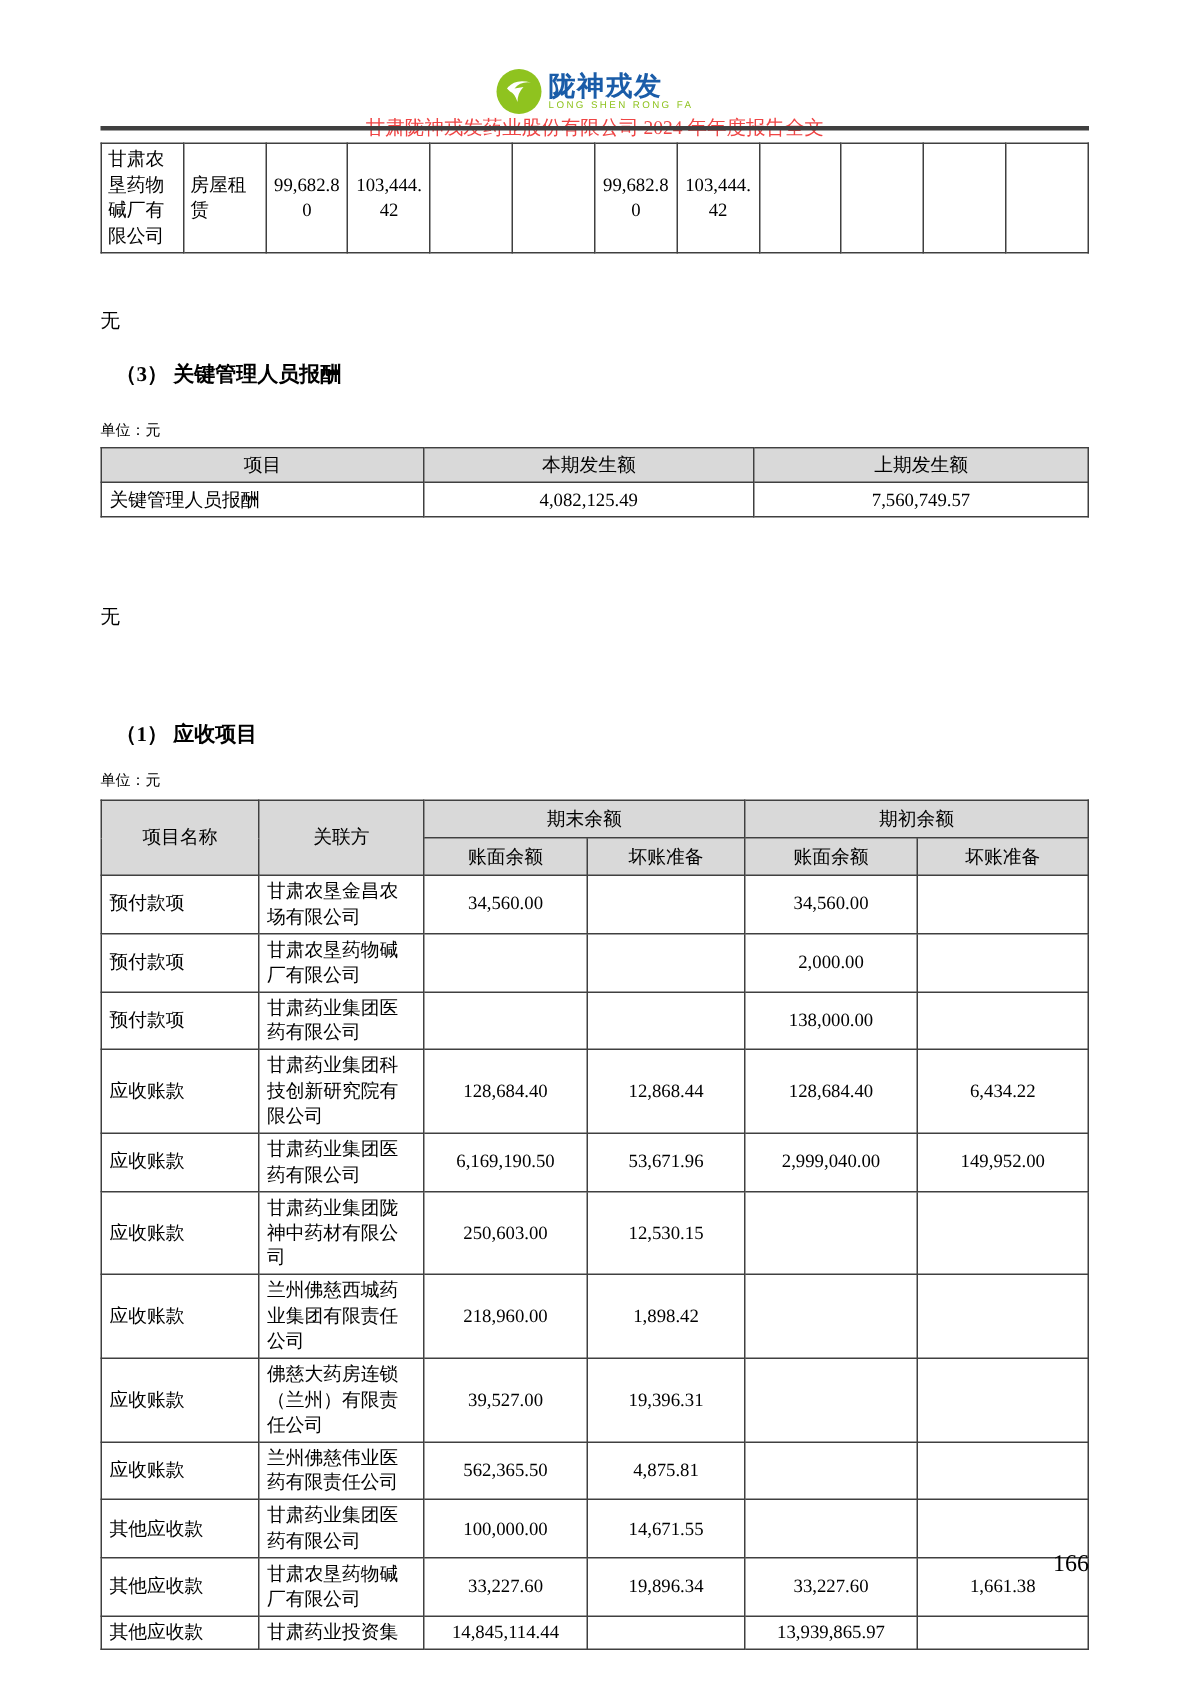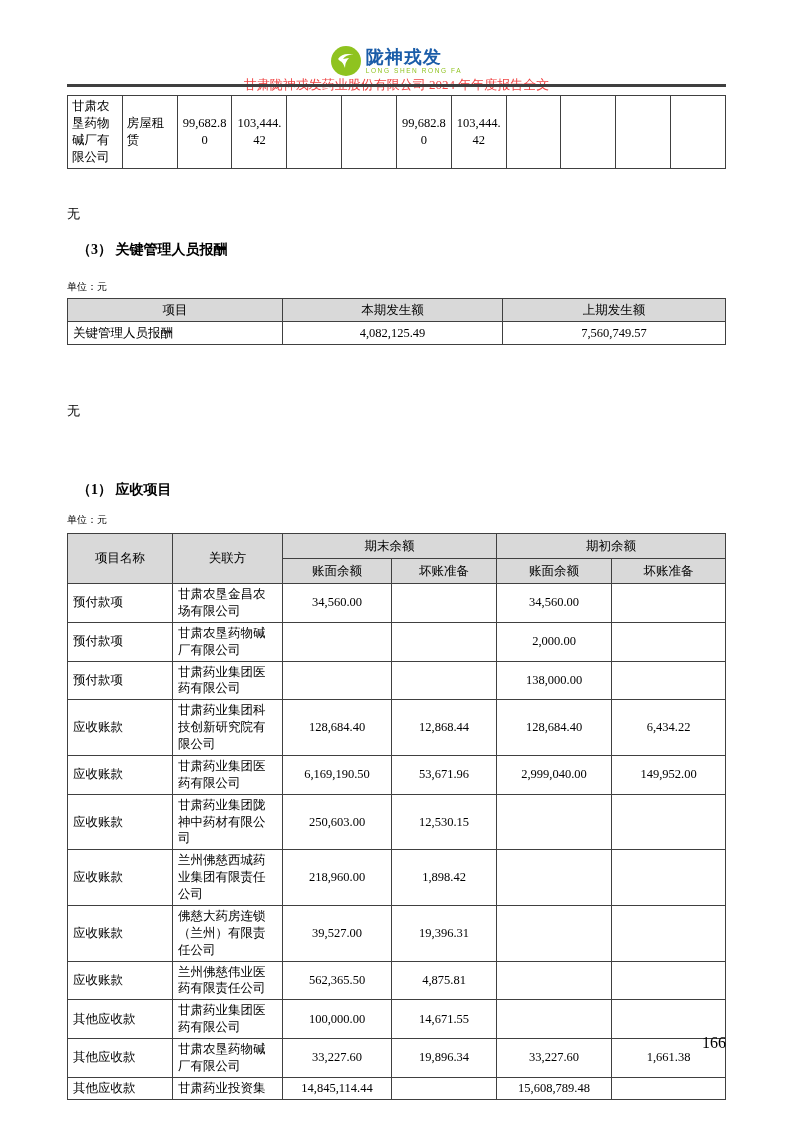--- a/index.html
+++ b/index.html
@@ -251,20 +251,20 @@
         <td class="cell-right">33,227.60</td>
         <td class="cell-right">19,896.34</td>
         <td class="cell-right">33,227.60</td>
         <td class="cell-right">1,661.38</td>
       </tr>
       <tr class="h1">
         <td class="cell-left">其他应收款</td>
         <td class="cell-left">甘肃药业投资集</td>
         <td class="cell-right">14,845,114.44</td>
         <td class="cell-right"></td>
-        <td class="cell-right">15,608,789.48</td>
+        <td class="cell-right">13,939,865.97</td>
         <td class="cell-right"></td>
       </tr>
     </tbody>
   </table>
 
   <div class="page-number">166</div>
 </div>
 
 </body></html>

